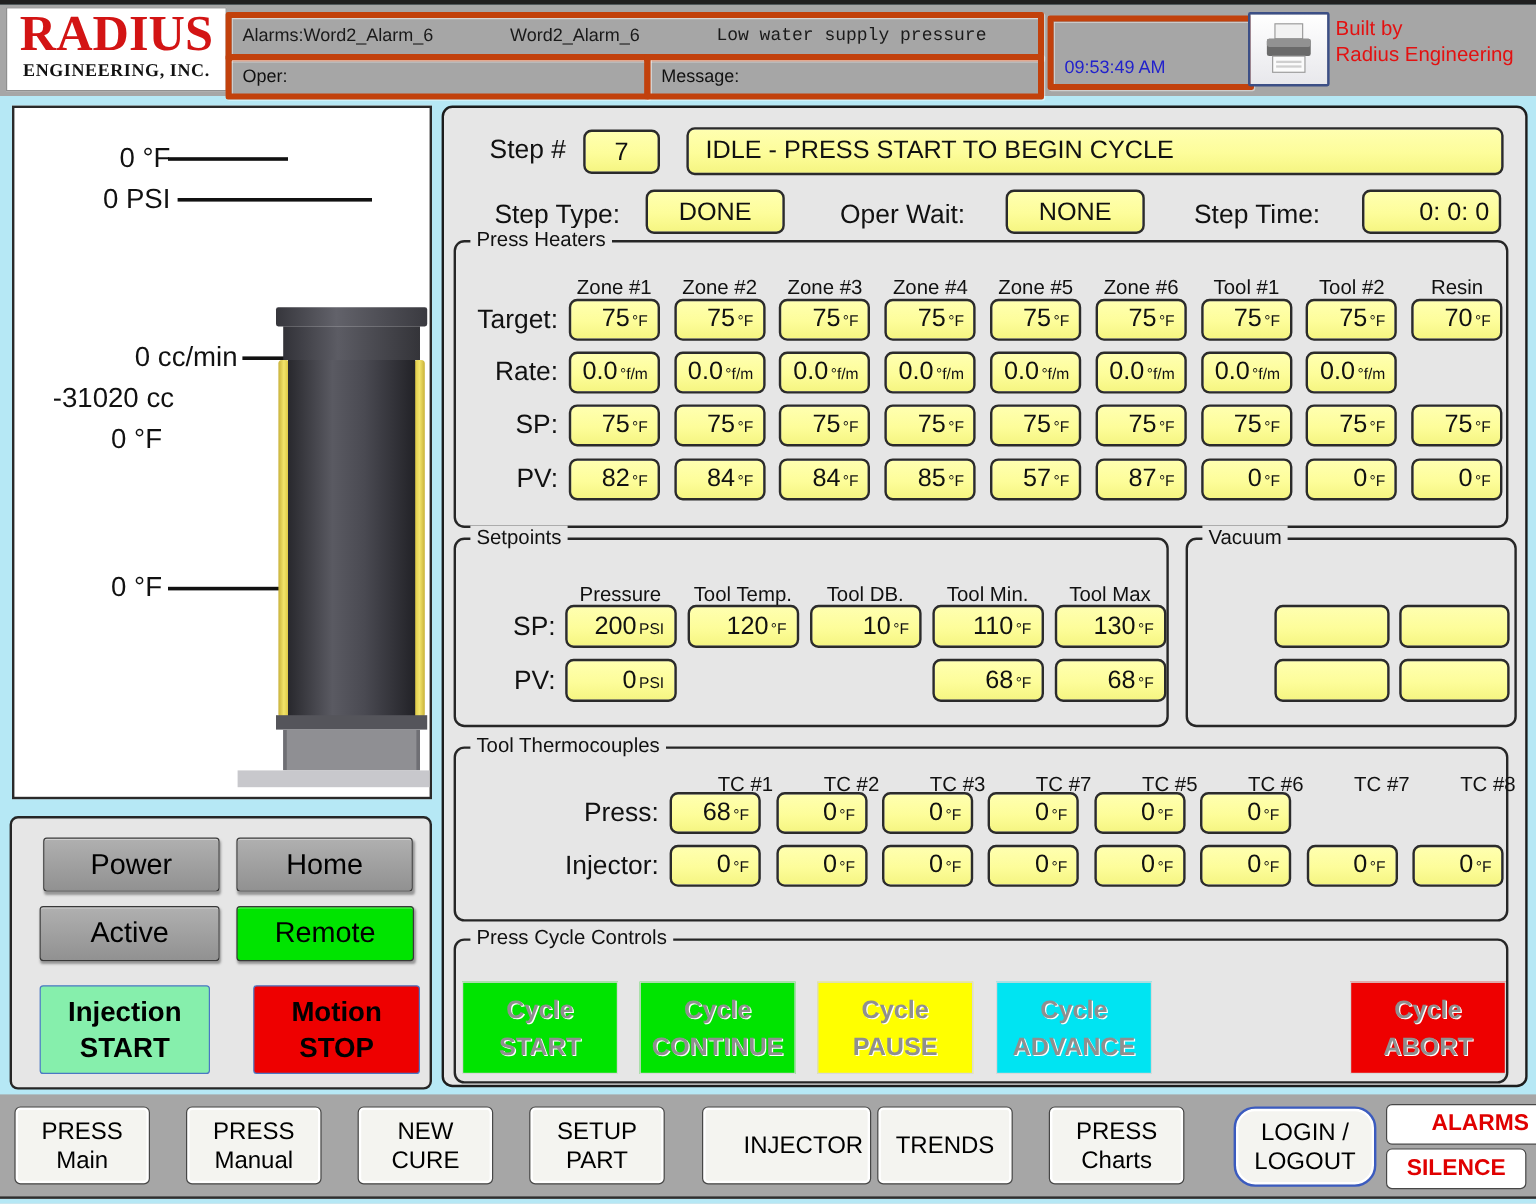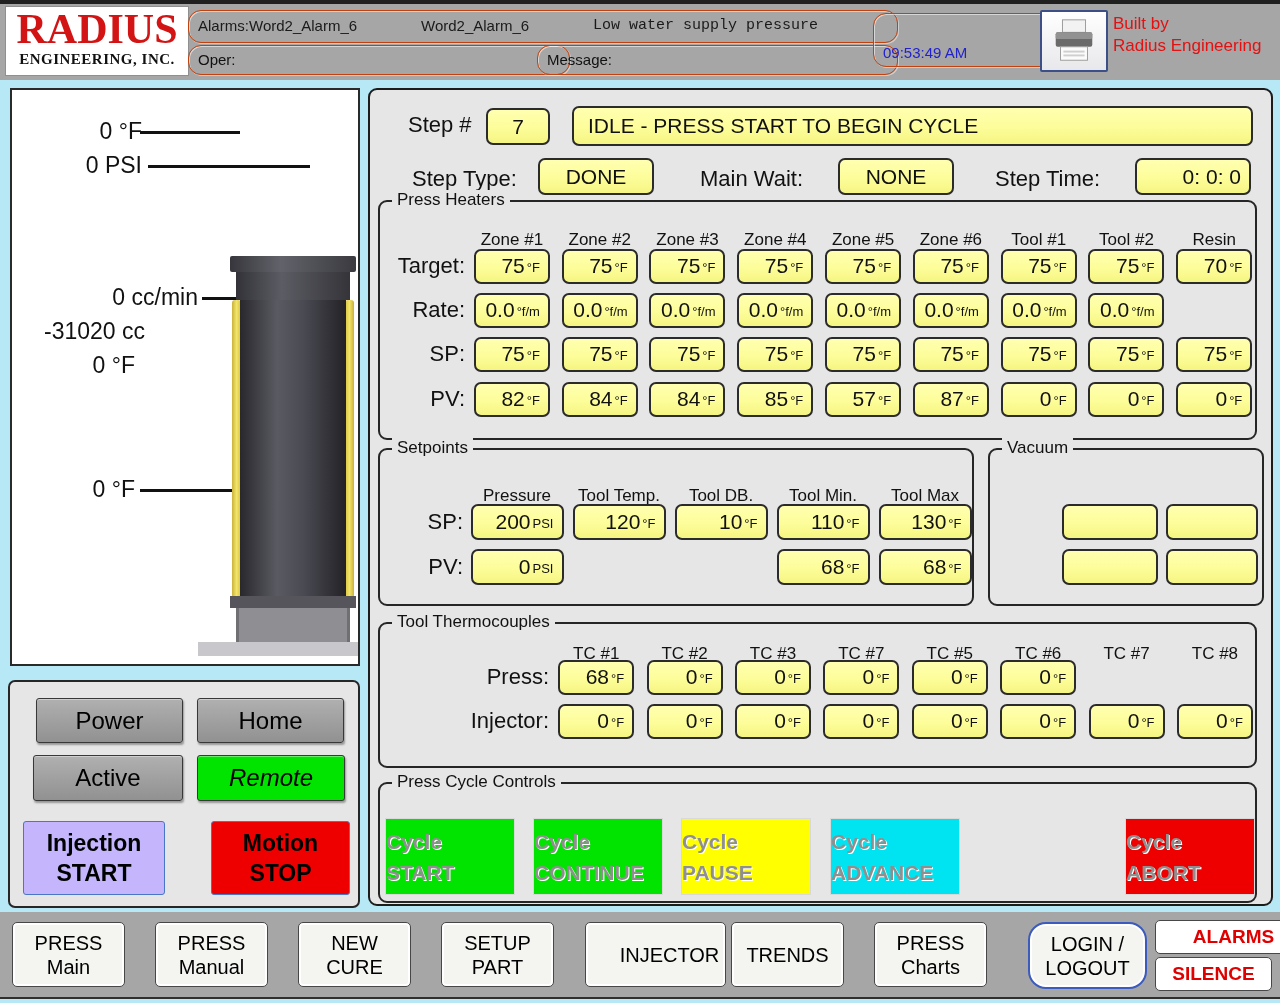--- a/index.html
+++ b/index.html
@@ -8,21 +8,21 @@
     background:#b6e8f5;
     font-family:"Liberation Sans", sans-serif;
     color:#111;
   }
   .top-edge{position:absolute;top:0;left:0;right:0;height:4px;background:#202020;}
   
   .header{position:absolute;top:4px;left:0;right:0;height:76px;background:#a6a6a6;}
   .logo{position:absolute;left:5px;top:2px;width:182px;height:68px;background:#fff;border:1px solid #8f8f8f;text-align:center;}
   .logo .l1{display:block;font-family:"Liberation Serif",serif;font-weight:bold;font-size:42px;line-height:44px;color:#d31414;letter-spacing:0px;margin-top:0px;}
   .logo .l2{display:block;font-family:"Liberation Serif",serif;font-weight:bold;font-size:15px;letter-spacing:.5px;color:#111;}
-  .etched{border:1px solid #c2410c;border-radius:13px;box-shadow:inset 1px 1px 0 rgba(255,255,255,.55), 1px 1px 0 rgba(255,255,255,.45);padding-left:36px;}
+  .etched{border:5px solid #c2410c;border-radius:2px;box-shadow:inset 1px 1px 0 rgba(255,255,255,.55), 1px 1px 0 rgba(255,255,255,.45);}
   .alarmbar{position:absolute;left:188px;top:6px;width:672px;height:31px;}
   .alarmbar span{position:absolute;top:6px;font-size:15px;color:#1a1a1a;white-space:nowrap;}
   .alarm-label{left:9px;}
   .alarm-1{left:60px;}
   .alarm-2{left:232px;}
   .alarm-3{left:404px;font-family:Liberation Mono, monospace;}
   .operbar{position:absolute;left:188px;top:41px;width:344px;height:28px;}
   .msgbar{position:absolute;left:537px;top:41px;width:323px;height:28px;}
   .operbar span,.msgbar span{position:absolute;left:9px;top:5px;font-size:15px;}
   .timebox{position:absolute;left:873px;top:9px;width:162px;height:52px;}
@@ -30,23 +30,23 @@
   .printbtn{position:absolute;left:1040px;top:6px;width:64px;height:58px;background:linear-gradient(180deg,#ffffff,#e8e8ec);border:2px solid #3c4f86;border-radius:2px;display:flex;align-items:center;justify-content:center;cursor:pointer;}
   .builtby{position:absolute;left:1113px;top:9px;font-size:17px;line-height:22px;color:#e31111;}
   
   .pressview{position:absolute;left:10px;top:88px;width:346px;height:574px;background:#fff;border:2px solid #2a2a2a;}
   .pressview .callout{position:absolute;font-size:23px;white-space:nowrap;}
   .pv-line{position:absolute;height:3px;background:#111;}
   .cyl{position:absolute;}
   
   .statuspanel{position:absolute;left:8px;top:680px;width:348px;height:224px;background:#e6e6e6;border:2px solid #262626;border-radius:7px;}
   .gbtn{position:absolute;display:flex;align-items:center;justify-content:center;font-size:24px;color:#000;background:linear-gradient(180deg,#b0b0b0,#919191);border:1px solid #383838;border-radius:3px;box-shadow:1px 2px 2px rgba(0,0,0,.35), inset 0 1px 0 rgba(255,255,255,.4);cursor:pointer;}
-  .gbtn.green{background:#00e400;font-style:italic;}
+  .gbtn.green{background:#00e400;}
   .bigbtn{position:absolute;display:flex;flex-direction:column;align-items:center;justify-content:center;font-size:23px;font-weight:bold;line-height:30px;color:#000;border:1px solid #4a77c4;border-radius:3px;cursor:pointer;}
-  .bigbtn.green{background:#c4b5fd;}
+  .bigbtn.green{background:#86efac;margin-left:10px;}
   .bigbtn.red{background:#ee0000;}
   
   .rightpanel{position:absolute;left:368px;top:88px;width:901px;height:814px;background:#e6e6e6;border:2px solid #1c1c1c;border-radius:9px;}
   .lbl{position:absolute;font-size:22px;white-space:nowrap;}
   .field{background:linear-gradient(180deg,#ffffb0 0%,#fdfd9a 55%,#f5f582 100%);border:2px solid #2b2b2b;border-radius:7px;box-sizing:border-box;display:flex;align-items:center;justify-content:flex-end;padding-right:8px;}
   .field .v{font-size:21px;}
   .field .u{font-size:13px;margin-left:2px;position:relative;top:1px;}
   .field.center{justify-content:center;padding-right:0;}
   .field.left{justify-content:flex-start;padding-left:14px;}
   .sfield{position:absolute;}
@@ -55,21 +55,21 @@
   .gtitle{position:absolute;top:-12px;left:12px;background:#e6e6e6;padding:0 5px;font-size:17px;white-space:nowrap;}
   .hrow{position:absolute;left:0;right:0;display:grid;align-items:center;height:36px;}
   .ph .hrow{grid-template-columns:88px repeat(9,87.8px);}
   .tc .hrow{grid-template-columns:172px repeat(8,88.4px);}
   .spg .hrow{grid-template-columns:86px repeat(5,102px);}
   .colh{text-align:center;font-size:17px;}
   .rowl{text-align:right;font-size:22px;padding-right:3px;}
   .hrow .field{width:76px;height:35px;justify-self:center;}
   .spg .hrow .field{width:93px;height:36px;}
   
-  .cyclebtn{position:absolute;top:34px;width:128px;height:75px;display:flex;flex-direction:column;align-items:flex-start;justify-content:center;font-size:21px;font-weight:bold;line-height:31px;color:#8f8f8f;text-shadow:1px 1px 0 #ffffff;border:1px solid #d9d9d9;cursor:pointer;}
+  .cyclebtn{position:absolute;top:34px;width:128px;height:75px;display:flex;flex-direction:column;align-items:center;justify-content:center;font-size:21px;font-weight:bold;line-height:31px;color:#8f8f8f;text-shadow:1px 1px 0 #ffffff;border:1px solid #d9d9d9;cursor:pointer;}
   .cyclebtn.green{background:#00e400;}
   .cyclebtn.yellow{background:#ffff00;}
   .cyclebtn.cyan{background:#00e4f2;}
   .cyclebtn.red{background:#ee0000;}
   
   .nav{position:absolute;left:0;top:912px;width:1280px;height:85px;background:#a6a6a6;border-bottom:2px solid #2f2f2f;}
   .navbtn{position:absolute;top:10px;width:111px;height:63px;background:#f4f4f0;border:1px solid #474747;border-radius:5px;box-shadow:inset 0 0 0 2px #ffffff;display:flex;flex-direction:column;align-items:center;justify-content:center;font-size:20px;line-height:24px;color:#000;cursor:pointer;}
   .navbtn.loginbtn{border:2px solid #3b5bbf;width:115px;}
   .redbtn{position:absolute;left:1155px;width:115px;height:32px;background:#fff;border:1px solid #474747;border-radius:5px;box-shadow:inset 0 0 0 2px #ffffff;display:flex;align-items:center;justify-content:center;font-size:19px;font-weight:bold;color:#e00000;cursor:pointer;}
 </style>
@@ -168,21 +168,21 @@
       <span class="v">7</span>
     </div>
   <div class="field sfield left" style="left:202px;top:16px;width:681px;height:40px;">
       <span class="v">IDLE - PRESS START TO BEGIN CYCLE</span>
     </div>
 
   <span class="lbl" style="left:42px;top:76px;">Step Type:</span>
   <div class="field sfield center" style="left:168px;top:68px;width:116px;height:37px;">
       <span class="v">DONE</span>
     </div>
-  <span class="lbl" style="left:330px;top:76px;">Main Wait:</span>
+  <span class="lbl" style="left:330px;top:76px;">Oper Wait:</span>
   <div class="field sfield center" style="left:468px;top:68px;width:116px;height:37px;">
       <span class="v">NONE</span>
     </div>
   <span class="lbl" style="left:625px;top:76px;">Step Time:</span>
   <div class="field sfield" style="left:765px;top:68px;width:116px;height:37px;">
       <span class="v">0: 0: 0</span>
     </div>
 
   <div class="group ph" style="left:8px;top:110px;width:875px;height:236px;">
     <span class="gtitle">Press Heaters</span>
@@ -407,21 +407,21 @@
   <div class="group" style="left:618px;top:358px;width:272px;height:154px;">
     <span class="gtitle">Vacuum</span>
     <div class="field sfield" style="left:72px;top:54px;width:96px;height:36px;"></div>
     <div class="field sfield" style="left:176px;top:54px;width:92px;height:36px;"></div>
     <div class="field sfield" style="left:72px;top:99px;width:96px;height:36px;"></div>
     <div class="field sfield" style="left:176px;top:99px;width:92px;height:36px;"></div>
   </div>
 
   <div class="group tc" style="left:8px;top:532px;width:875px;height:142px;">
     <span class="gtitle">Tool Thermocouples</span>
-    <div class="hrow" style="top:12px;">
+    <div class="hrow" style="top:12px;padding-left:25px;">
       <span></span>
       <span class="colh">TC #1</span>
       <span class="colh">TC #2</span>
       <span class="colh">TC #3</span>
       <span class="colh">TC #7</span>
       <span class="colh">TC #5</span>
       <span class="colh">TC #6</span>
       <span class="colh">TC #7</span>
       <span class="colh">TC #8</span>
     </div>

